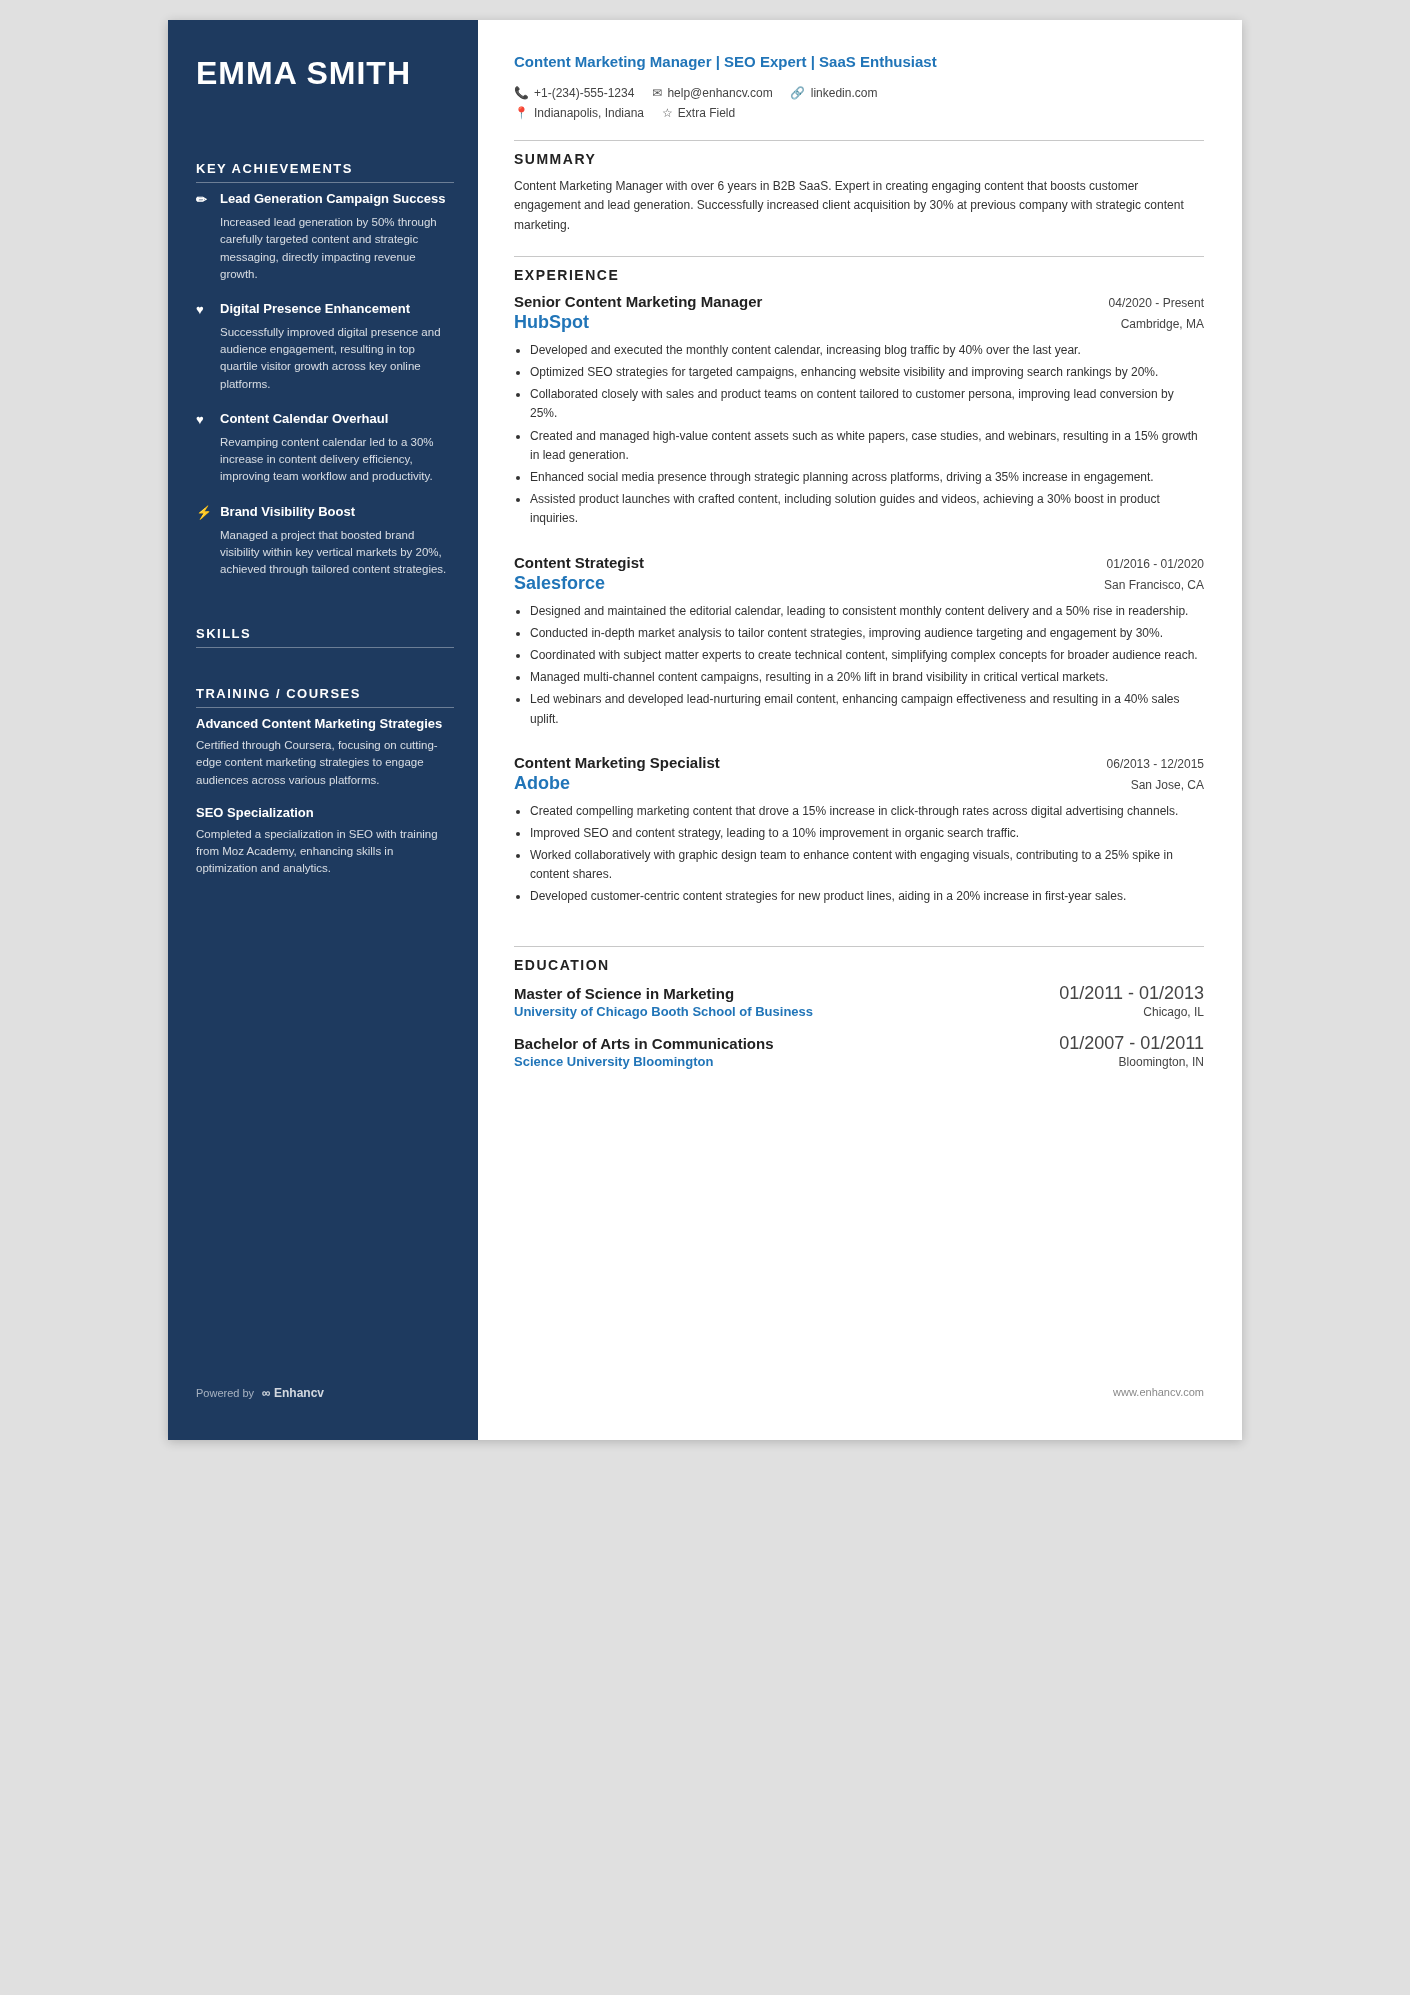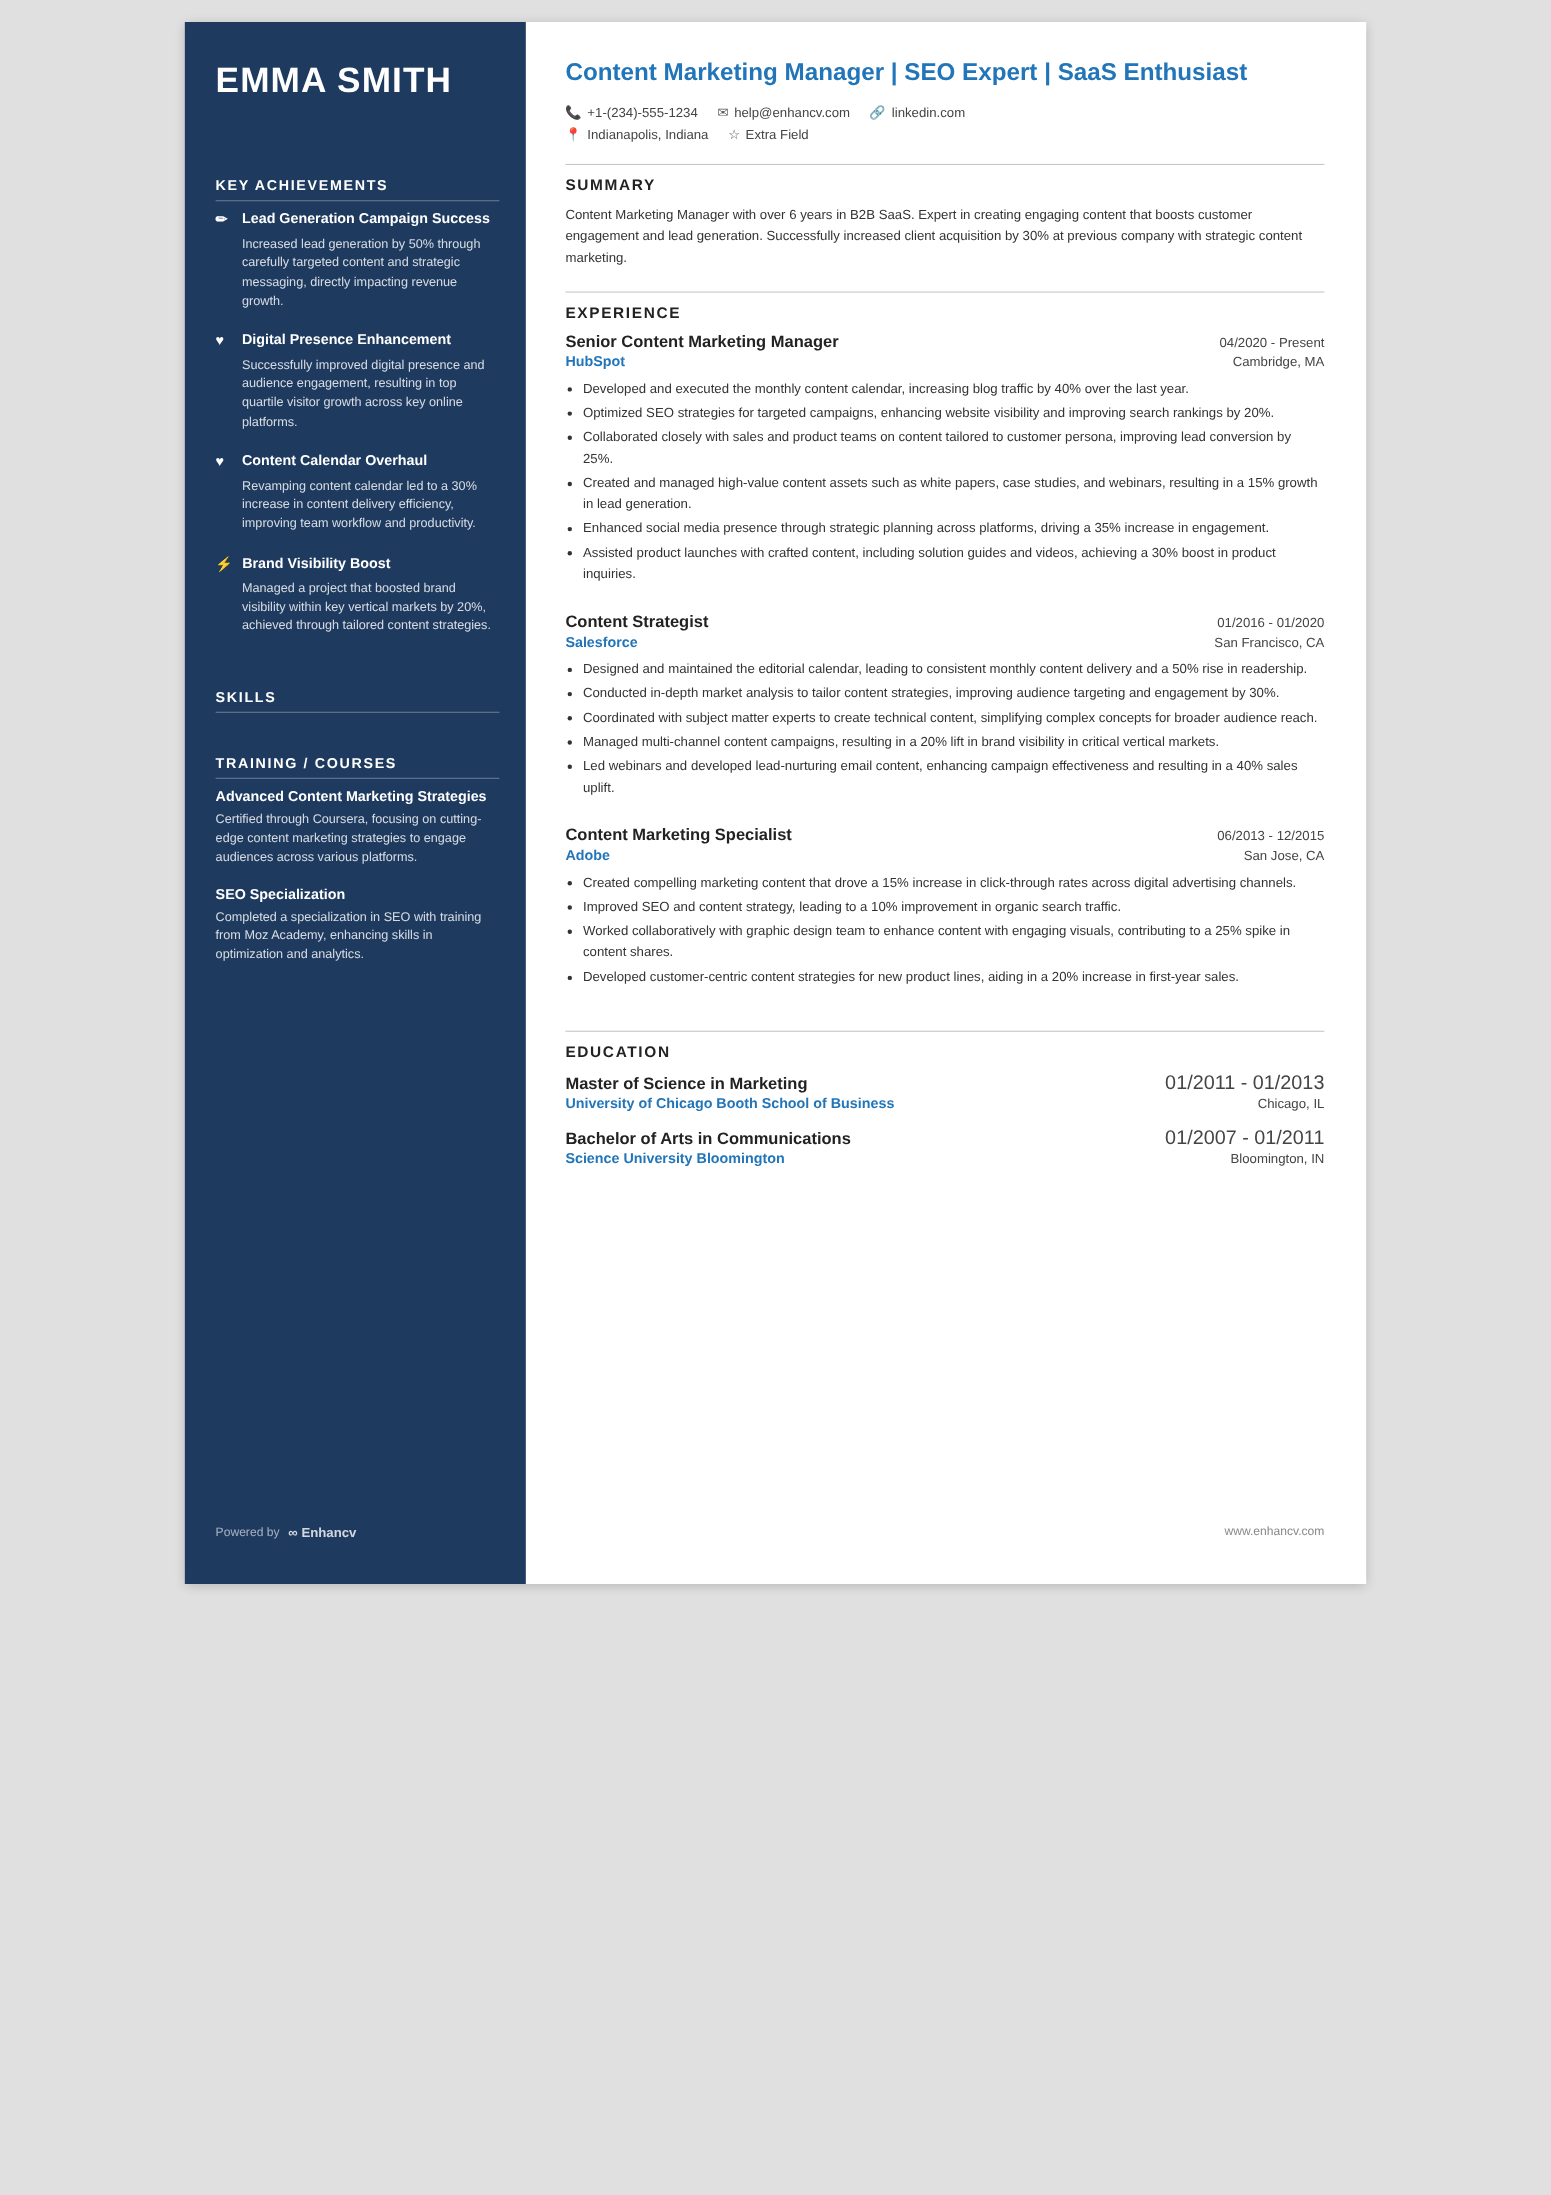--- a/index.html
+++ b/index.html
@@ -110,21 +110,21 @@
     }
 
     
     .main {
       flex: 1;
       padding: 32px 38px 40px 36px;
       display: flex;
       flex-direction: column;
     }
     .main-title {
-      font-size: 22px;
+      font-size: 15px;
       font-weight: 700;
       color: #2175b8;
       line-height: 1.3;
       margin-bottom: 14px;
     }
     .contact-row {
       display: flex;
       flex-wrap: wrap;
       gap: 6px 18px;
       margin-bottom: 6px;
@@ -178,21 +178,21 @@
       color: #444;
       white-space: nowrap;
     }
     .exp-sub {
       display: flex;
       justify-content: space-between;
       align-items: baseline;
       margin-bottom: 8px;
     }
     .exp-company {
-      font-size: 13px;
+      font-size: 18px;
       font-weight: 600;
       color: #2175b8;
     }
     .exp-location {
       font-size: 12px;
       color: #444;
     }
     .exp-bullets {
       padding-left: 16px;
       margin: 0;

